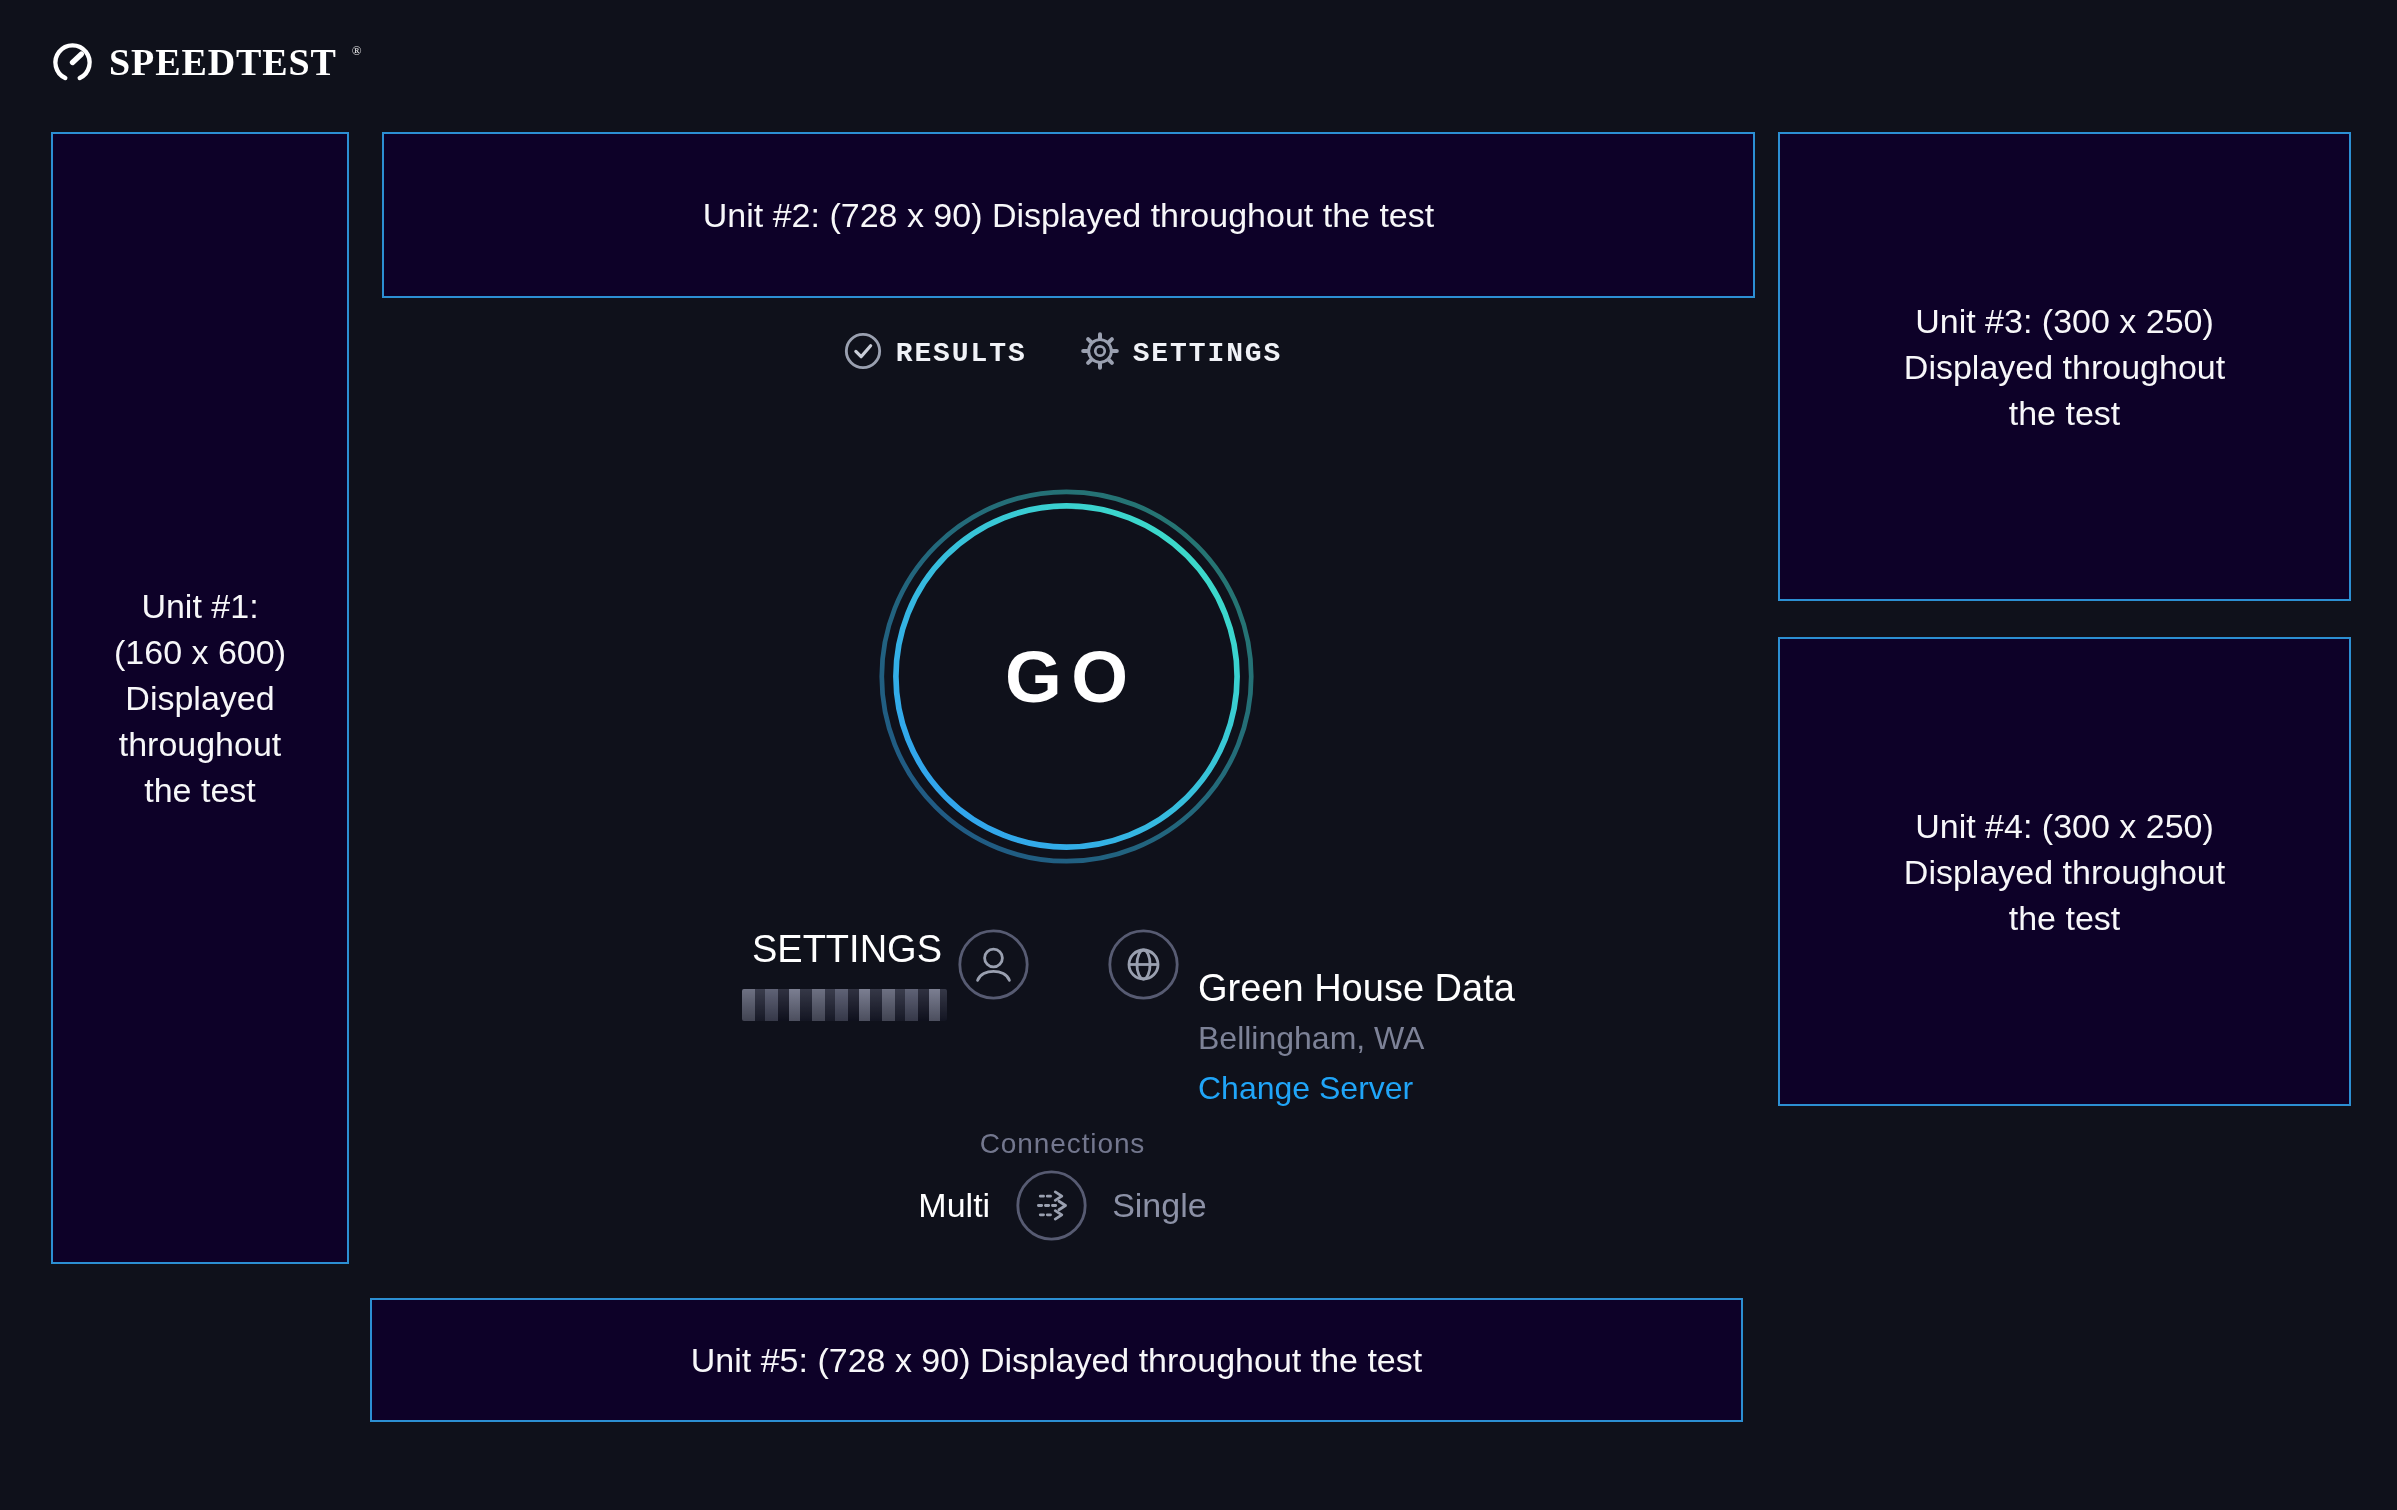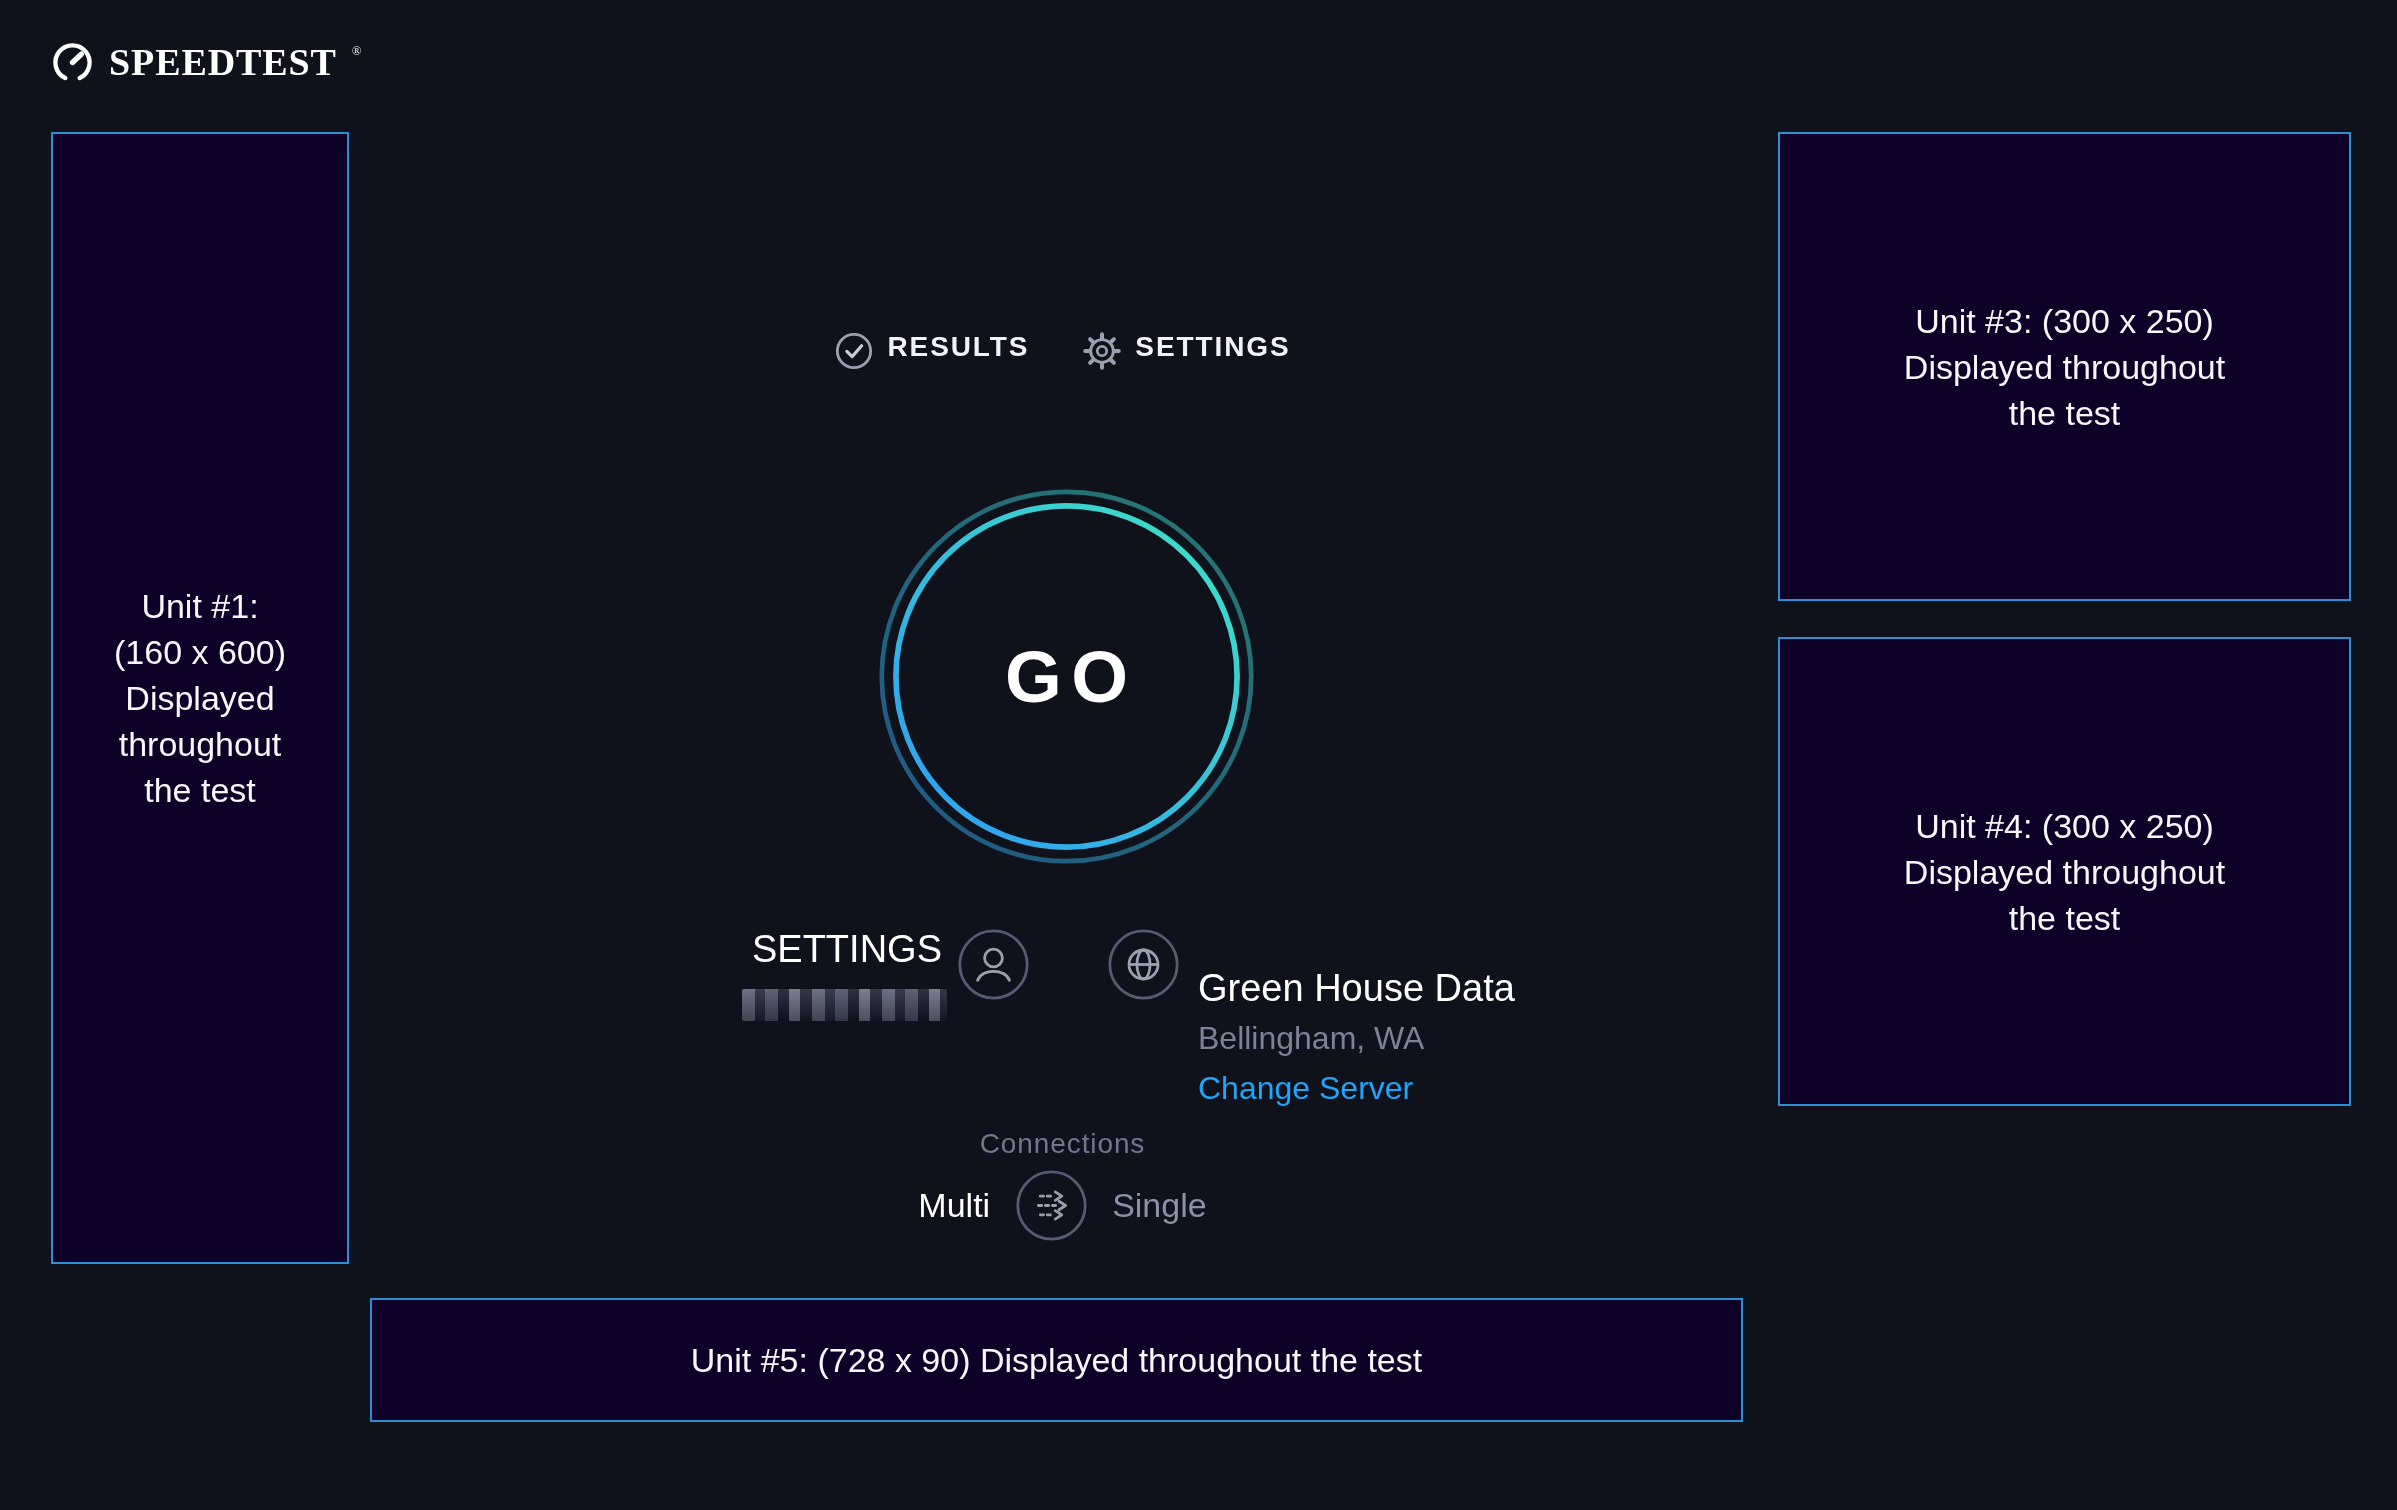--- a/index.html
+++ b/index.html
@@ -25,21 +25,21 @@
   #ad1 .ad-label{width:185px;}
   #ad2{left:382px;top:132px;width:1373px;height:166px;}
   #ad3{left:1778px;top:132px;width:573px;height:469px;}
   #ad3 .ad-label,#ad4 .ad-label{width:350px;}
   #ad4{left:1778px;top:637px;width:573px;height:469px;}
   #ad5{left:370px;top:1298px;width:1373px;height:124px;}
 
   
   .tabs{position:absolute;left:348px;top:331px;width:1429px;
         display:flex;justify-content:center;gap:53px;}
-  .tab{display:flex;gap:13px;cursor:pointer;}
+  .tab{display:flex;align-items:center;gap:13px;cursor:pointer;font-family:Liberation Mono, monospace;}
   .tab-label{color:#f0f2f7;font-size:28px;font-weight:700;letter-spacing:1.9px;}
 
   
   .go-btn{position:absolute;left:878px;top:488px;width:377px;height:377px;
           display:flex;align-items:center;justify-content:center;cursor:pointer;}
   .go-btn svg{position:absolute;left:0;top:0;}
   .go-label{position:relative;color:#ffffff;font-size:73px;font-weight:600;
             letter-spacing:9.4px;padding-left:9.4px;}
 
   
@@ -82,20 +82,23 @@
           <line x1="22" y1="22" x2="31" y2="13.5" stroke="#ffffff" stroke-width="5.5" stroke-linecap="round"></line>
         </svg>
       </span>
       <span class="logo-text">SPEEDTEST</span>
       <span class="tm">®</span>
     </div>
   </div>
 
   <div class="ad" id="ad1">
     <span class="ad-label">Unit #1: (160 x 600) Displayed throughout the test</span>
+  </div>
+  <div class="ad" id="ad2">
+    <span class="ad-label">Unit #2: (728 x 90) Displayed throughout the test</span>
   </div>
   <div class="ad" id="ad3">
     <span class="ad-label">Unit #3: (300 x 250) Displayed throughout the test</span>
   </div>
   <div class="ad" id="ad4">
     <span class="ad-label">Unit #4: (300 x 250) Displayed throughout the test</span>
   </div>
   <div class="ad" id="ad5">
     <span class="ad-label">Unit #5: (728 x 90) Displayed throughout the test</span>
   </div>

